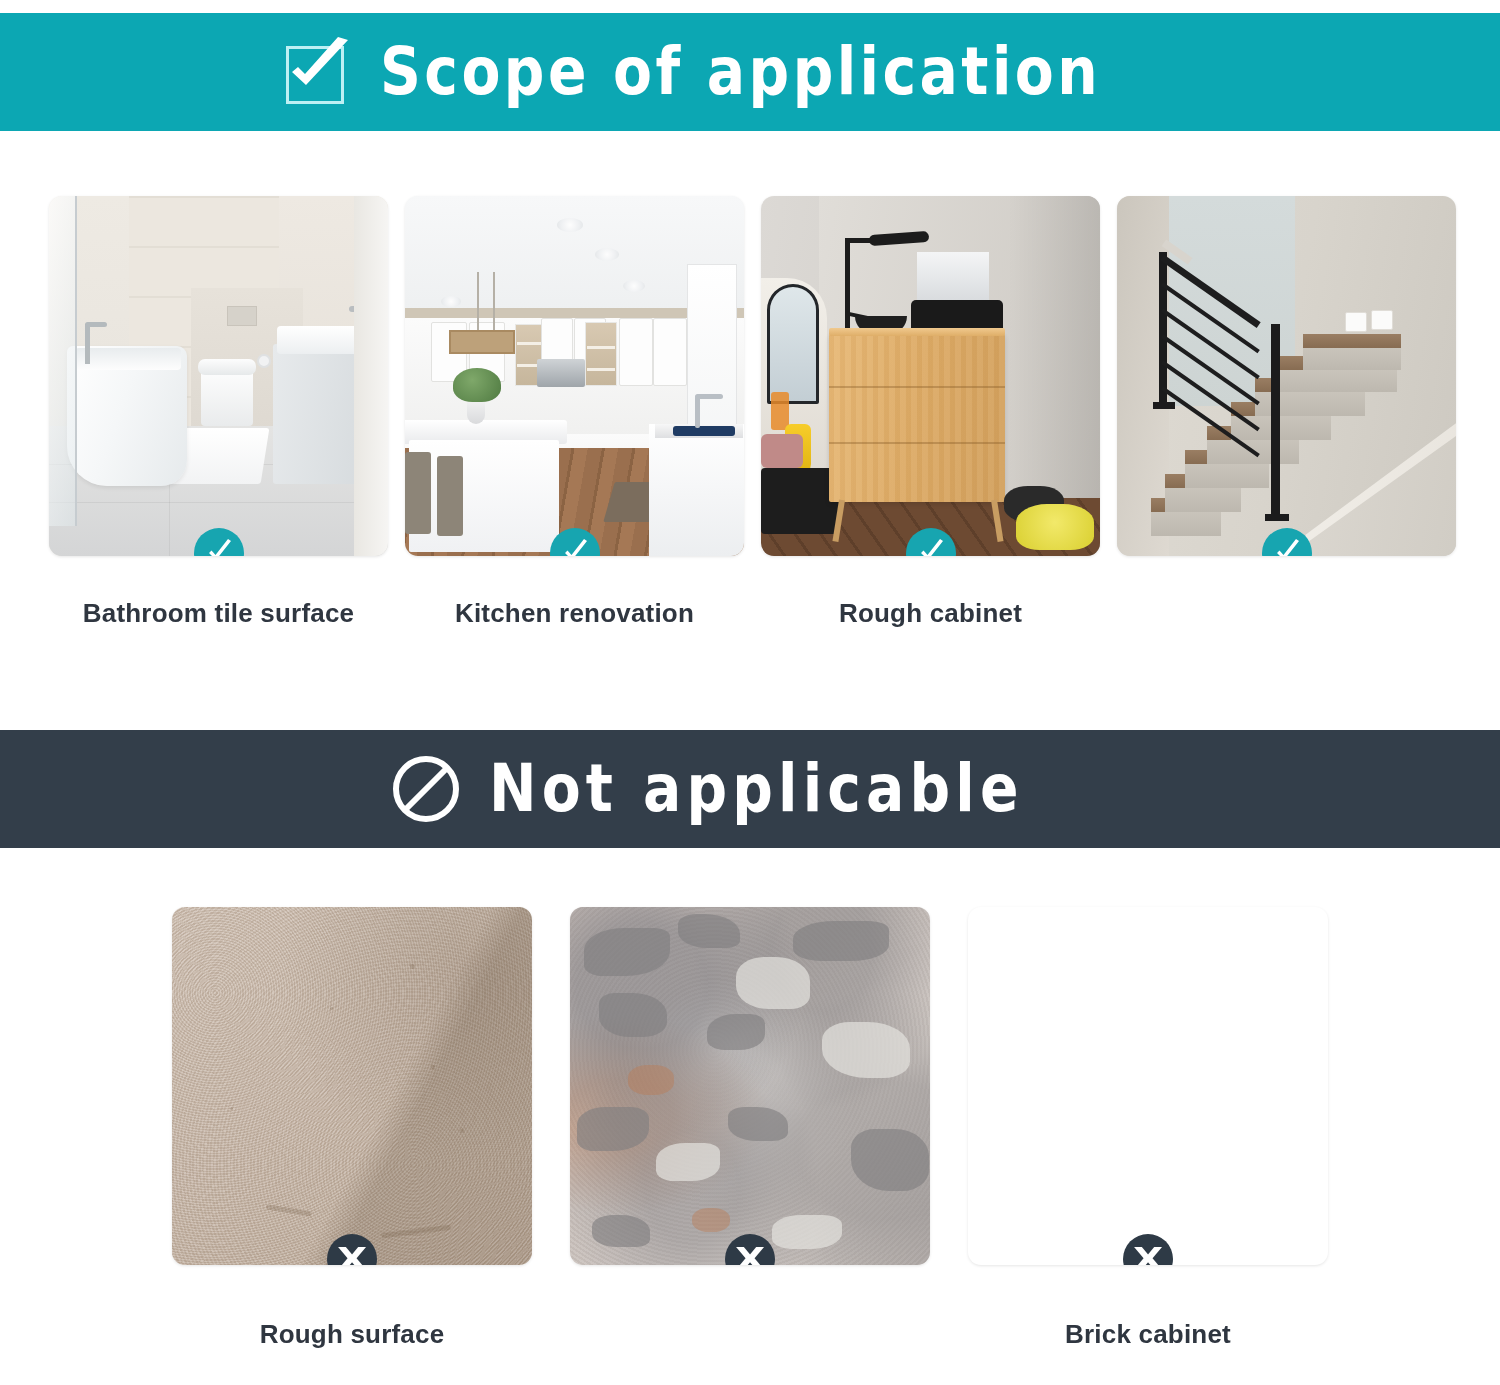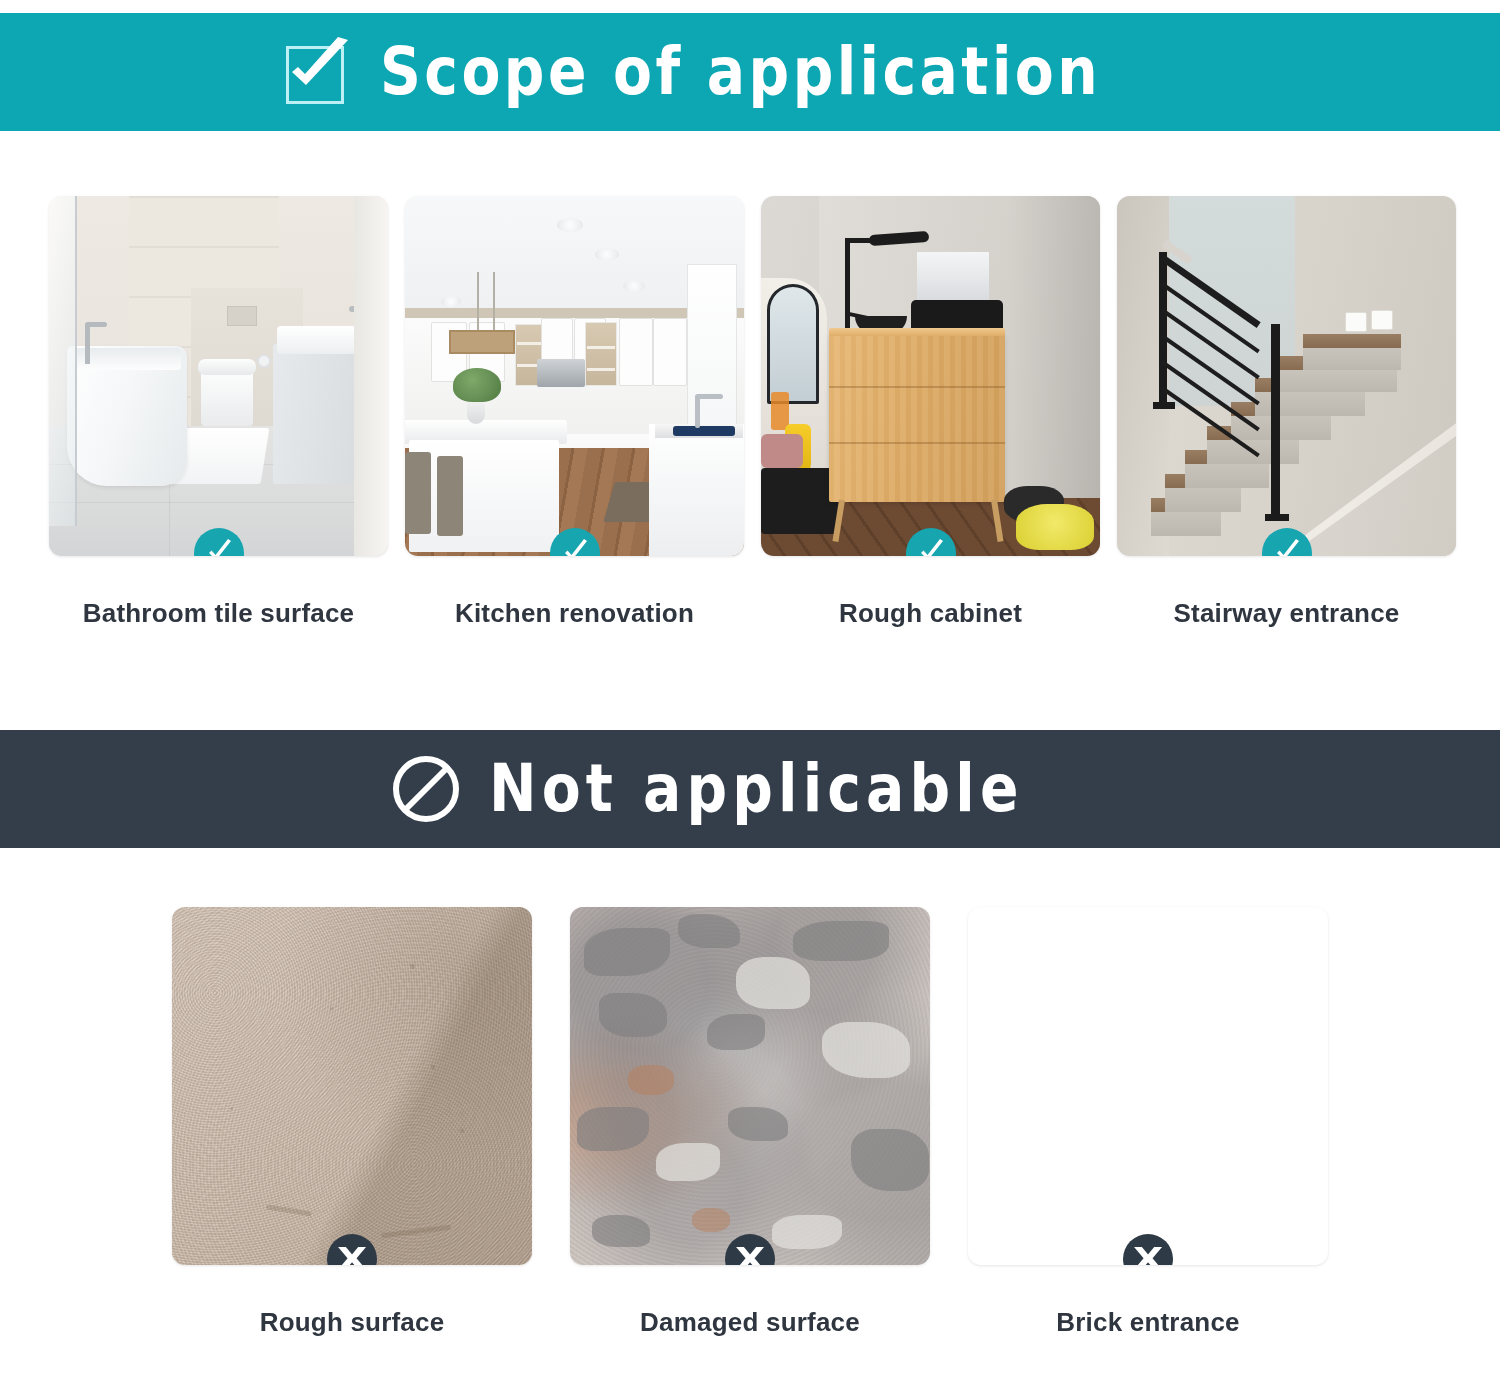--- a/index.html
+++ b/index.html
@@ -82,21 +82,21 @@
     transform:scaleX(1.15) scaleY(.92);
   }
 
   .caption{
     text-align:center;
     color:#2f3640;
     font-weight:700;
     white-space:nowrap;
   }
   .card-ok .caption{ margin-top:42px; font-size:26px; letter-spacing:.2px; }
-  .card-no .caption{ margin-top:42px; font-size:26px; letter-spacing:.2px; }
+  .card-no .caption{ margin-top:54px; font-size:26px; letter-spacing:.2px; }
 
   
   .ph{ position:absolute; inset:0; }
   .pc{ position:absolute; }
 
   
   .kitchen{ background:linear-gradient(#f3f4f5 0%,#eceded 34%,#e7e6e4 100%); }
   .k-ceil{ left:0; top:0; width:100%; height:120px;
     background:linear-gradient(#f7f8f9,#eef0f1); }
   .k-crown{ left:0; top:112px; width:100%; height:10px;
@@ -459,21 +459,20 @@
 
           <div class="pc s-sw" style="left:228px;top:116px;width:22px;height:20px;"></div>
           <div class="pc s-sw" style="left:254px;top:114px;width:22px;height:20px;"></div>
         </div>
         <div class="badge">
           <svg width="28" height="28" viewBox="0 0 28 28">
             <path d="M4 14 L11 21 L26 2 L23 0 L10.5 16 L6.5 11.5 Z" fill="#ffffff"></path>
           </svg>
         </div>
       </div>
-      <div class="caption">Stairway entrance</div>
     </div>
 
   </div>
 
   <div class="banner banner-no">
     <span class="ico-ban">
       <svg width="74" height="74" viewBox="0 0 74 74">
         <circle cx="37" cy="37" r="30" fill="none" stroke="#ffffff" stroke-width="6"></circle>
         <line x1="16" y1="58" x2="58" y2="16" stroke="#ffffff" stroke-width="6"></line>
       </svg>
@@ -517,30 +516,29 @@
           <div class="flake lt" style="left:24%;top:66%;width:64px;height:38px;border-radius:46% 24% 44% 28%;"></div>
           <div class="flake" style="left:78%;top:62%;width:78px;height:62px;border-radius:30% 44% 34% 50%;"></div>
           <div class="flake rust" style="left:34%;top:84%;width:38px;height:24px;border-radius:44%;"></div>
           <div class="flake" style="left:6%;top:86%;width:58px;height:32px;border-radius:36% 50% 24% 42%;"></div>
           <div class="flake lt" style="left:56%;top:86%;width:70px;height:34px;border-radius:42% 28% 46% 30%;"></div>
         </div>
         <div class="badge">
           <span class="xg">X</span>
         </div>
       </div>
-      <div class="caption">Damaged surface</div>
     </div>
 
     <div class="card card-no">
       <div class="thumb">
         <div class="ph brick" id="brick-wall">
             <div style="position: absolute; inset: 0px; background: linear-gradient(160deg, rgba(255, 255, 255, 0.1), rgba(60, 40, 25, 0.14)); pointer-events: none;"></div>
           </div>
         <div class="badge">
           <span class="xg">X</span>
         </div>
       </div>
-      <div class="caption">Brick entrance</div>
+      <div class="caption">Brick cabinet</div>
     </div>
 
   </div>
 
 </div>
 
 </body></html>

